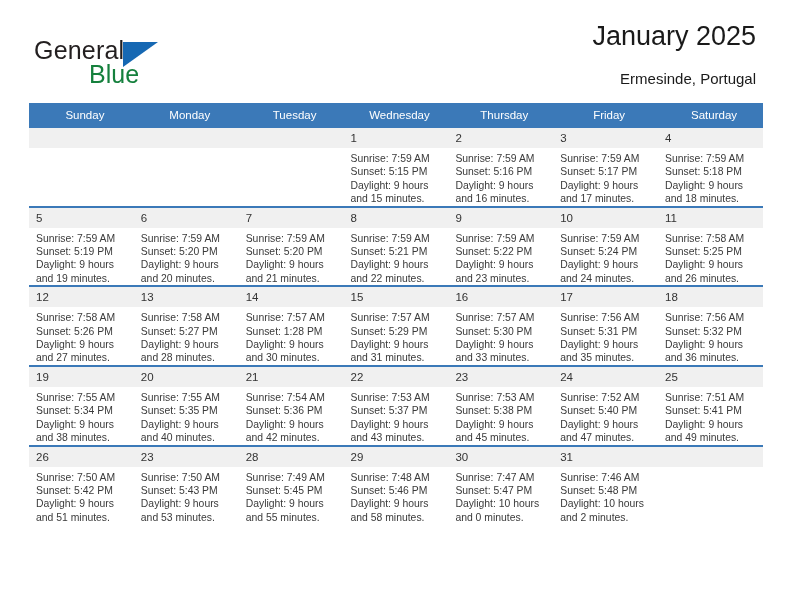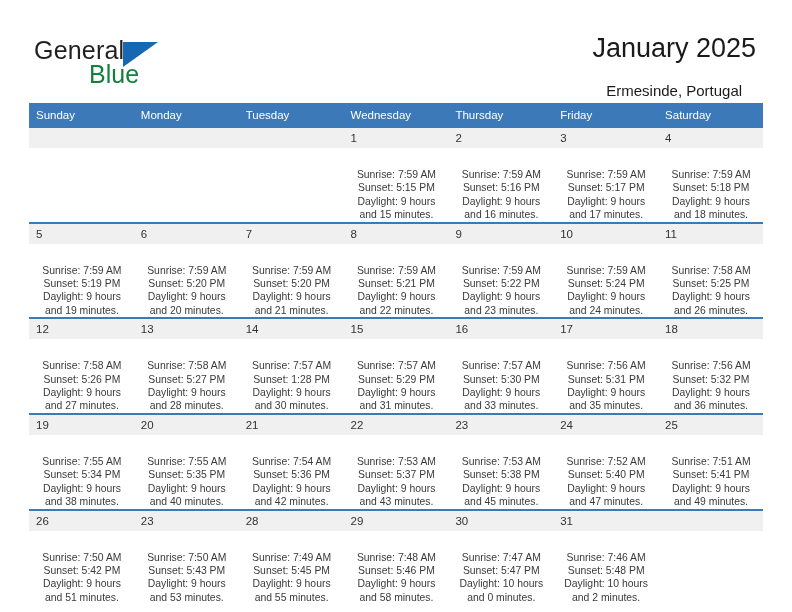--- a/index.html
+++ b/index.html
@@ -56,22 +56,22 @@
     left: 89px;
     top: 6px;
     width: 0;
     height: 0;
     border-left: 35px solid #1668b3;
     border-bottom: 25px solid transparent;
   }
   .title-block {
     position: absolute;
     right: 36px;
-    top: 32px;
-    text-align: center;
+    top: 20px;
+    text-align: right;
   }
   .cal-title {
     font-size: 27px;
     color: #1a1a1a;
     line-height: 32px;
     white-space: nowrap;
   }
   .cal-subtitle {
     margin-top: 18px;
     font-size: 15px;
@@ -87,21 +87,21 @@
     top: 103px;
     width: 734px;
     border-collapse: collapse;
     table-layout: fixed;
   }
   .calendar th {
     background: #3b79b8;
     color: #ffffff;
     font-size: 11.5px;
     font-weight: normal;
-    text-align: left;
+    text-align: center;
     padding: 5px 0 5px 7px;
     height: 13px;
     border: none;
   }
   .calendar td {
     width: 104.85px;
     height: 76px;
     vertical-align: top;
     padding: 0;
     border: none;
@@ -117,22 +117,21 @@
     font-size: 11.5px;
     color: #333333;
     line-height: 14px;
     padding: 3px 0 3px 7px;
     min-height: 14px;
   }
   .daynum.empty {
     color: transparent;
   }
   .info {
-    padding: 20px 6px 0 7px;
-    text-align: center;
+    padding: 4px 6px 0 7px;
   }
   .info div {
     font-size: 10.4px;
     color: #3a3a3a;
     line-height: 13.4px;
     white-space: nowrap;
   }
   .info .daylight {
     white-space: normal;
   }

